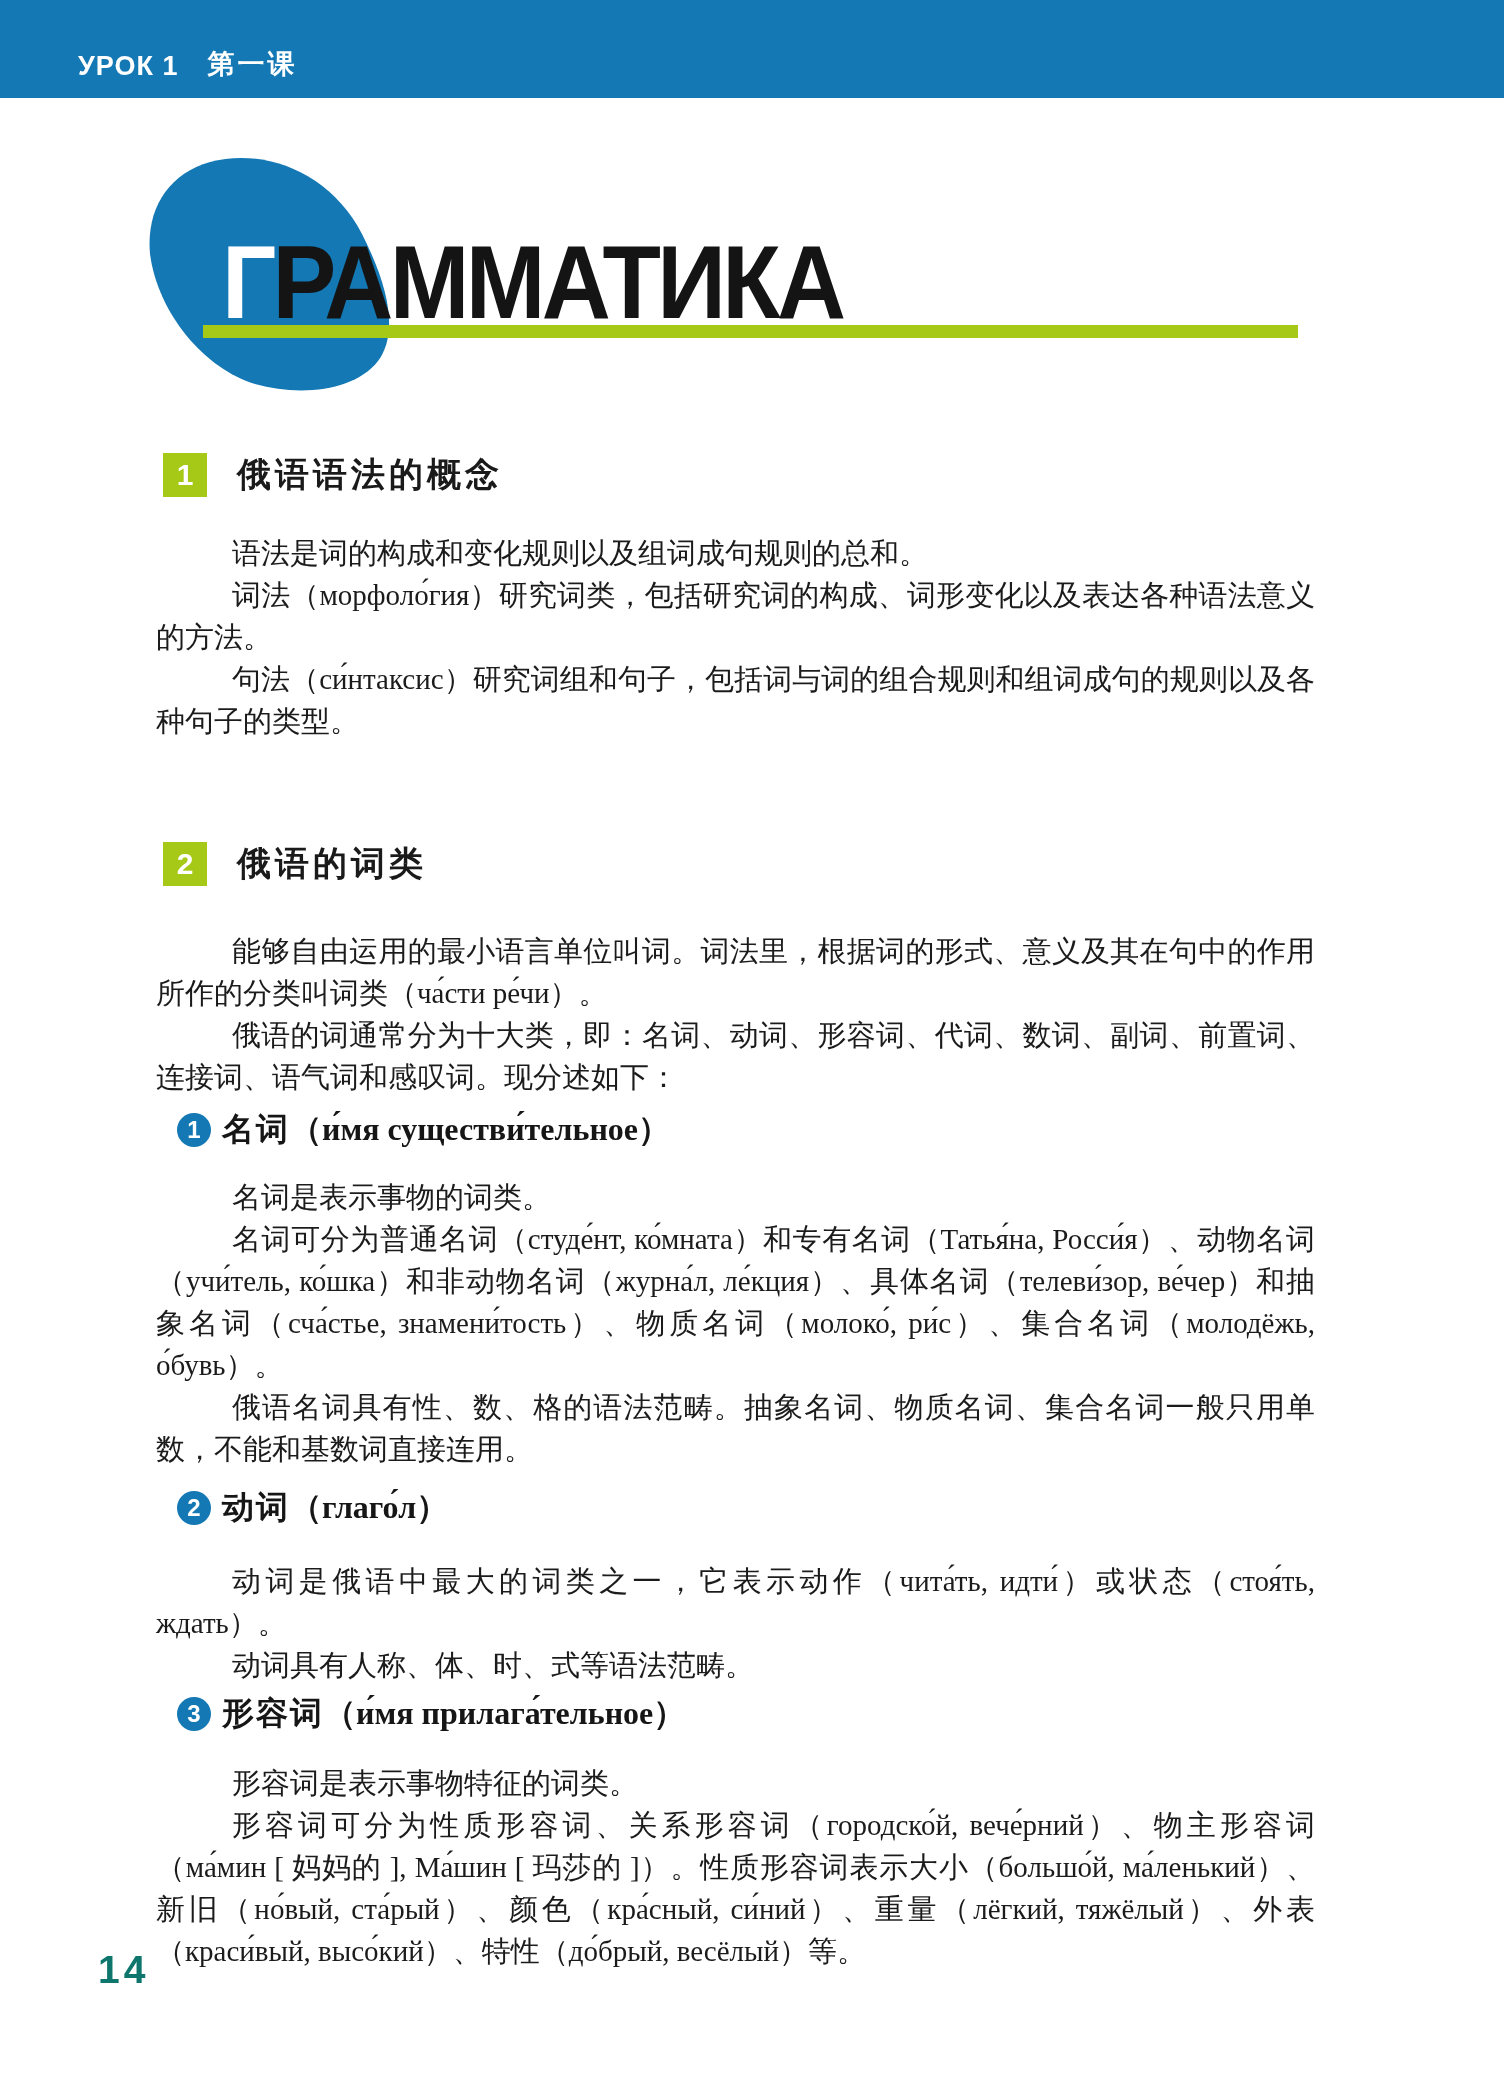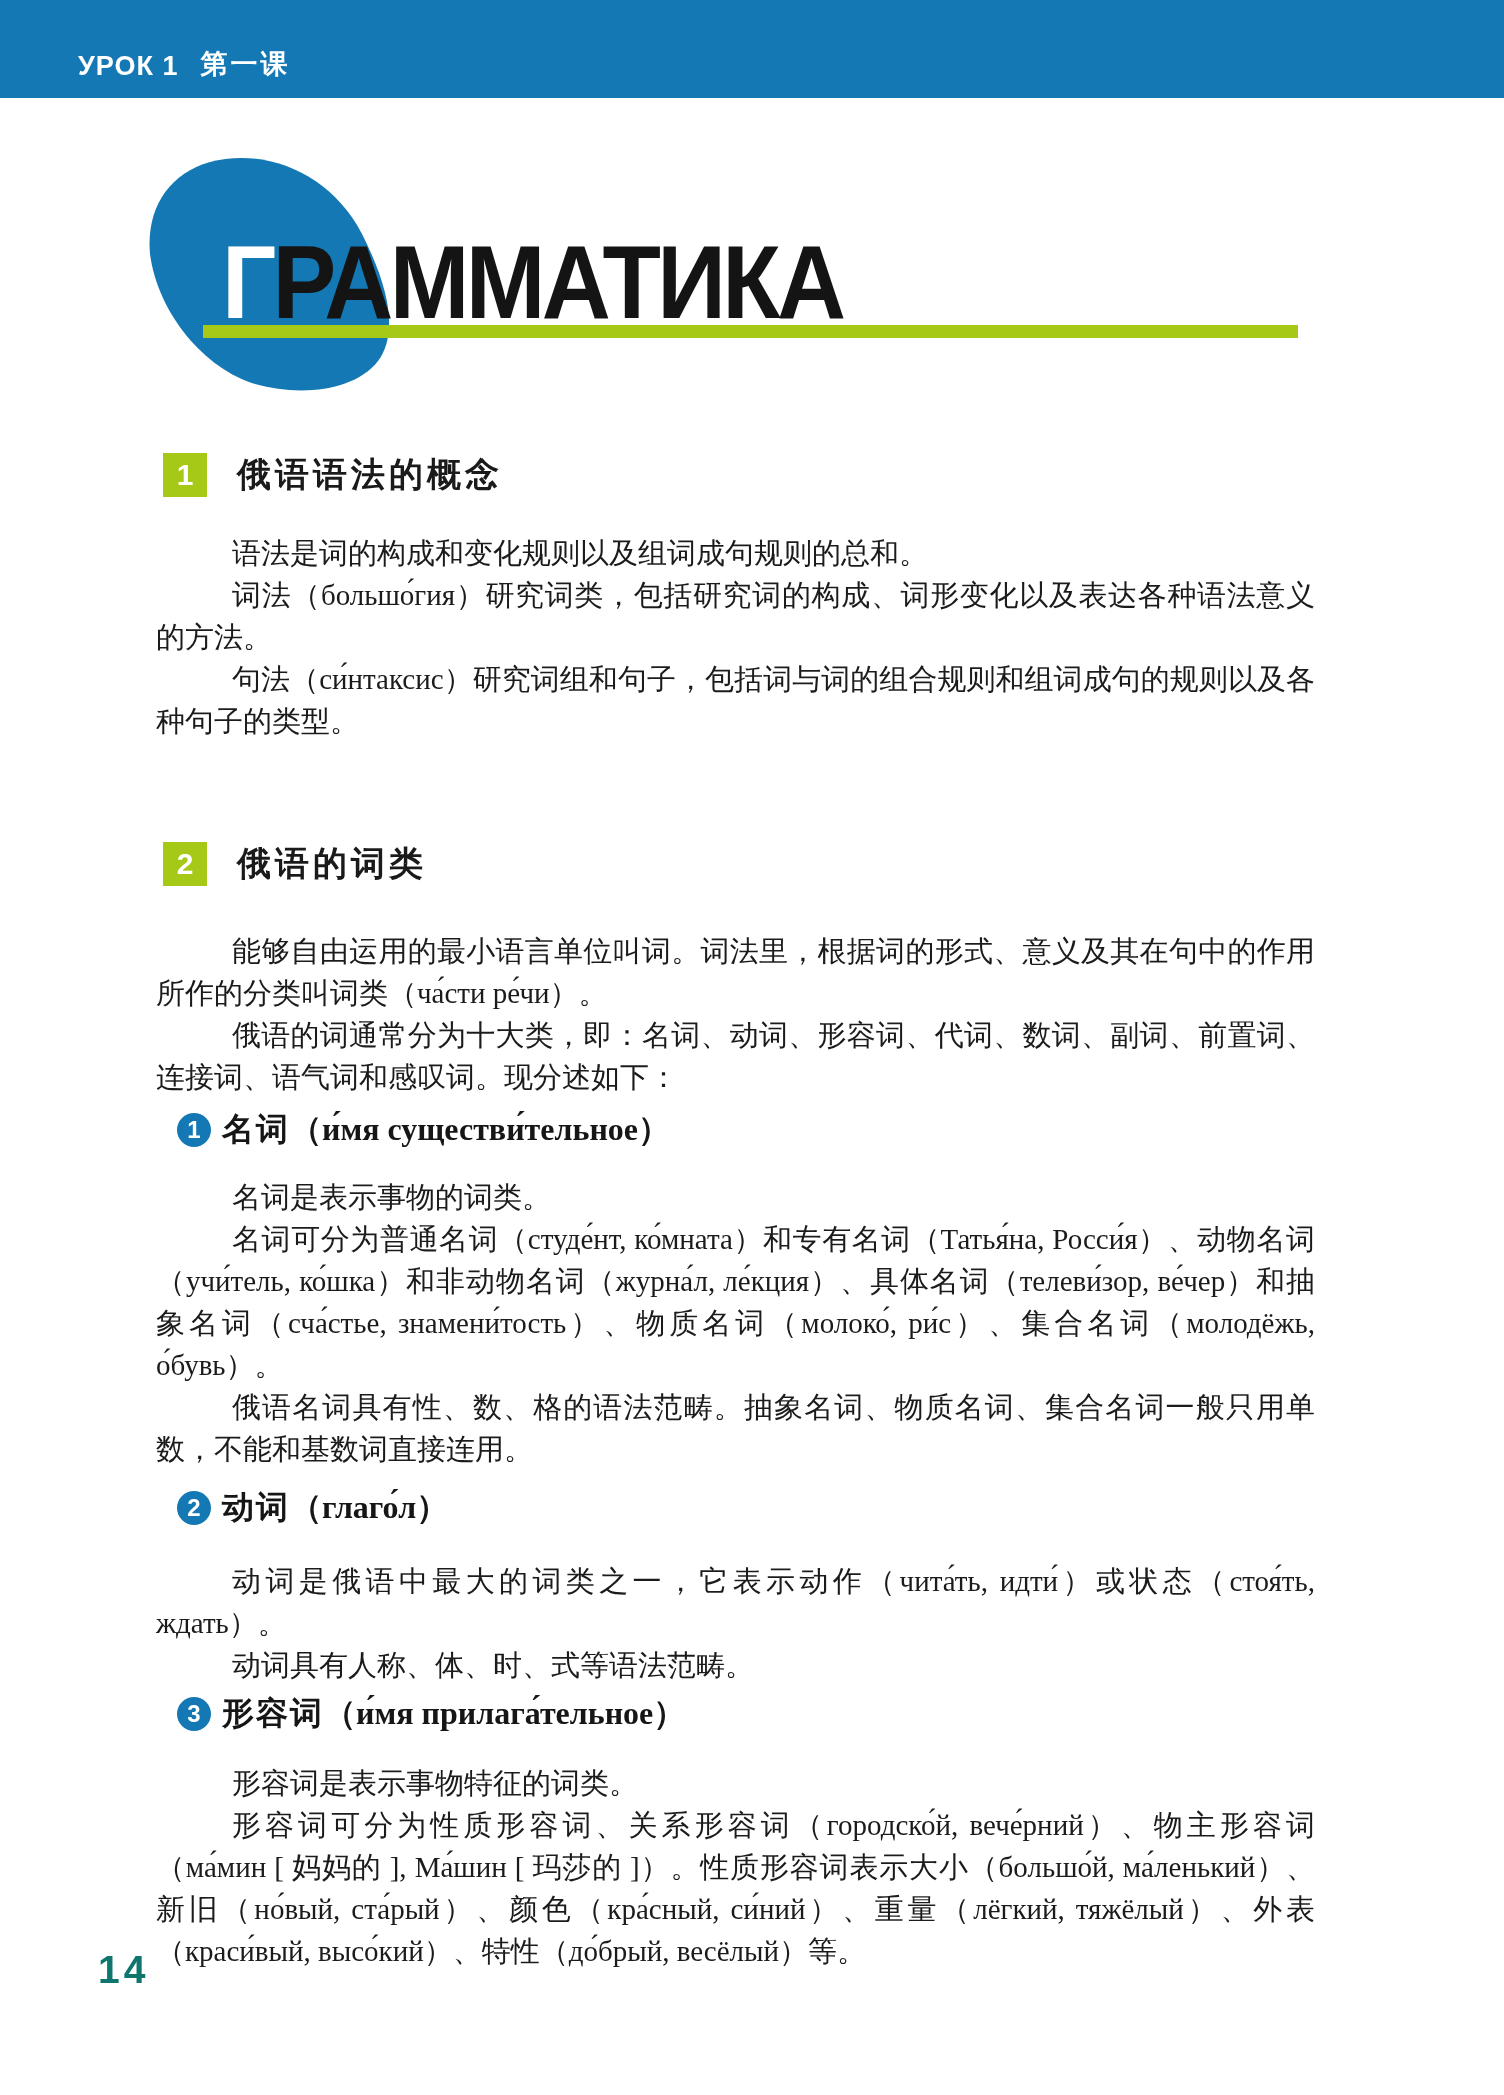--- a/index.html
+++ b/index.html
@@ -14,21 +14,21 @@
   
   .topbar{
     position:absolute;left:0;top:0;width:1504px;height:98px;
     background:var(--blue);
     display:flex;align-items:flex-end;
     padding:0 4px 16px 78px;box-sizing:border-box;
     color:#ffffff;
     font-family:"Liberation Sans", sans-serif;
     font-weight:bold;font-size:27px;letter-spacing:1px;
   }
-  .topbar .lesson-zh{margin-left:22px;letter-spacing:3px;}
+  .topbar .lesson-zh{margin-left:29px;letter-spacing:3px;}
 
   
   .title-block{position:absolute;left:0;top:98px;width:1335px;height:292px;}
   .blob{position:absolute;left:146px;top:58px;}
   .green-rule{position:absolute;left:203px;top:227px;width:1095px;height:13px;background:var(--green);}
   .chapter-title{
     position:absolute;left:222px;top:132px;margin:0;
     font-family:"Liberation Sans", sans-serif;
     font-weight:bold;font-size:104px;line-height:104px;letter-spacing:-4px;
     transform:scaleX(0.92);transform-origin:left center;
@@ -109,21 +109,21 @@
   </div>
 
   <main class="content">
 
     <div class="sec-header sec1-header">
       <span class="sec-num">1</span>
       <h2 class="sec-title">俄语语法的概念</h2>
     </div>
     <div class="body-block s1-body">
       <p>语法是词的构成和变化规则以及组词成句规则的总和。</p>
-      <p>词法（большо́гия）研究词类，包括研究词的构成、词形变化以及表达各种语法意义的方法。</p>
+      <p>词法（морфоло́гия）研究词类，包括研究词的构成、词形变化以及表达各种语法意义的方法。</p>
       <p>句法（си́нтаксис）研究词组和句子，包括词与词的组合规则和组词成句的规则以及各种句子的类型。</p>
     </div>
 
     <div class="sec-header sec2-header">
       <span class="sec-num">2</span>
       <h2 class="sec-title">俄语的词类</h2>
     </div>
     <div class="body-block s2-body">
       <p>能够自由运用的最小语言单位叫词。词法里，根据词的形式、意义及其在句中的作用所作的分类叫词类（ча́сти ре́чи）。</p>
       <p>俄语的词通常分为十大类，即：名词、动词、形容词、代词、数词、副词、前置词、连接词、语气词和感叹词。现分述如下：</p>

